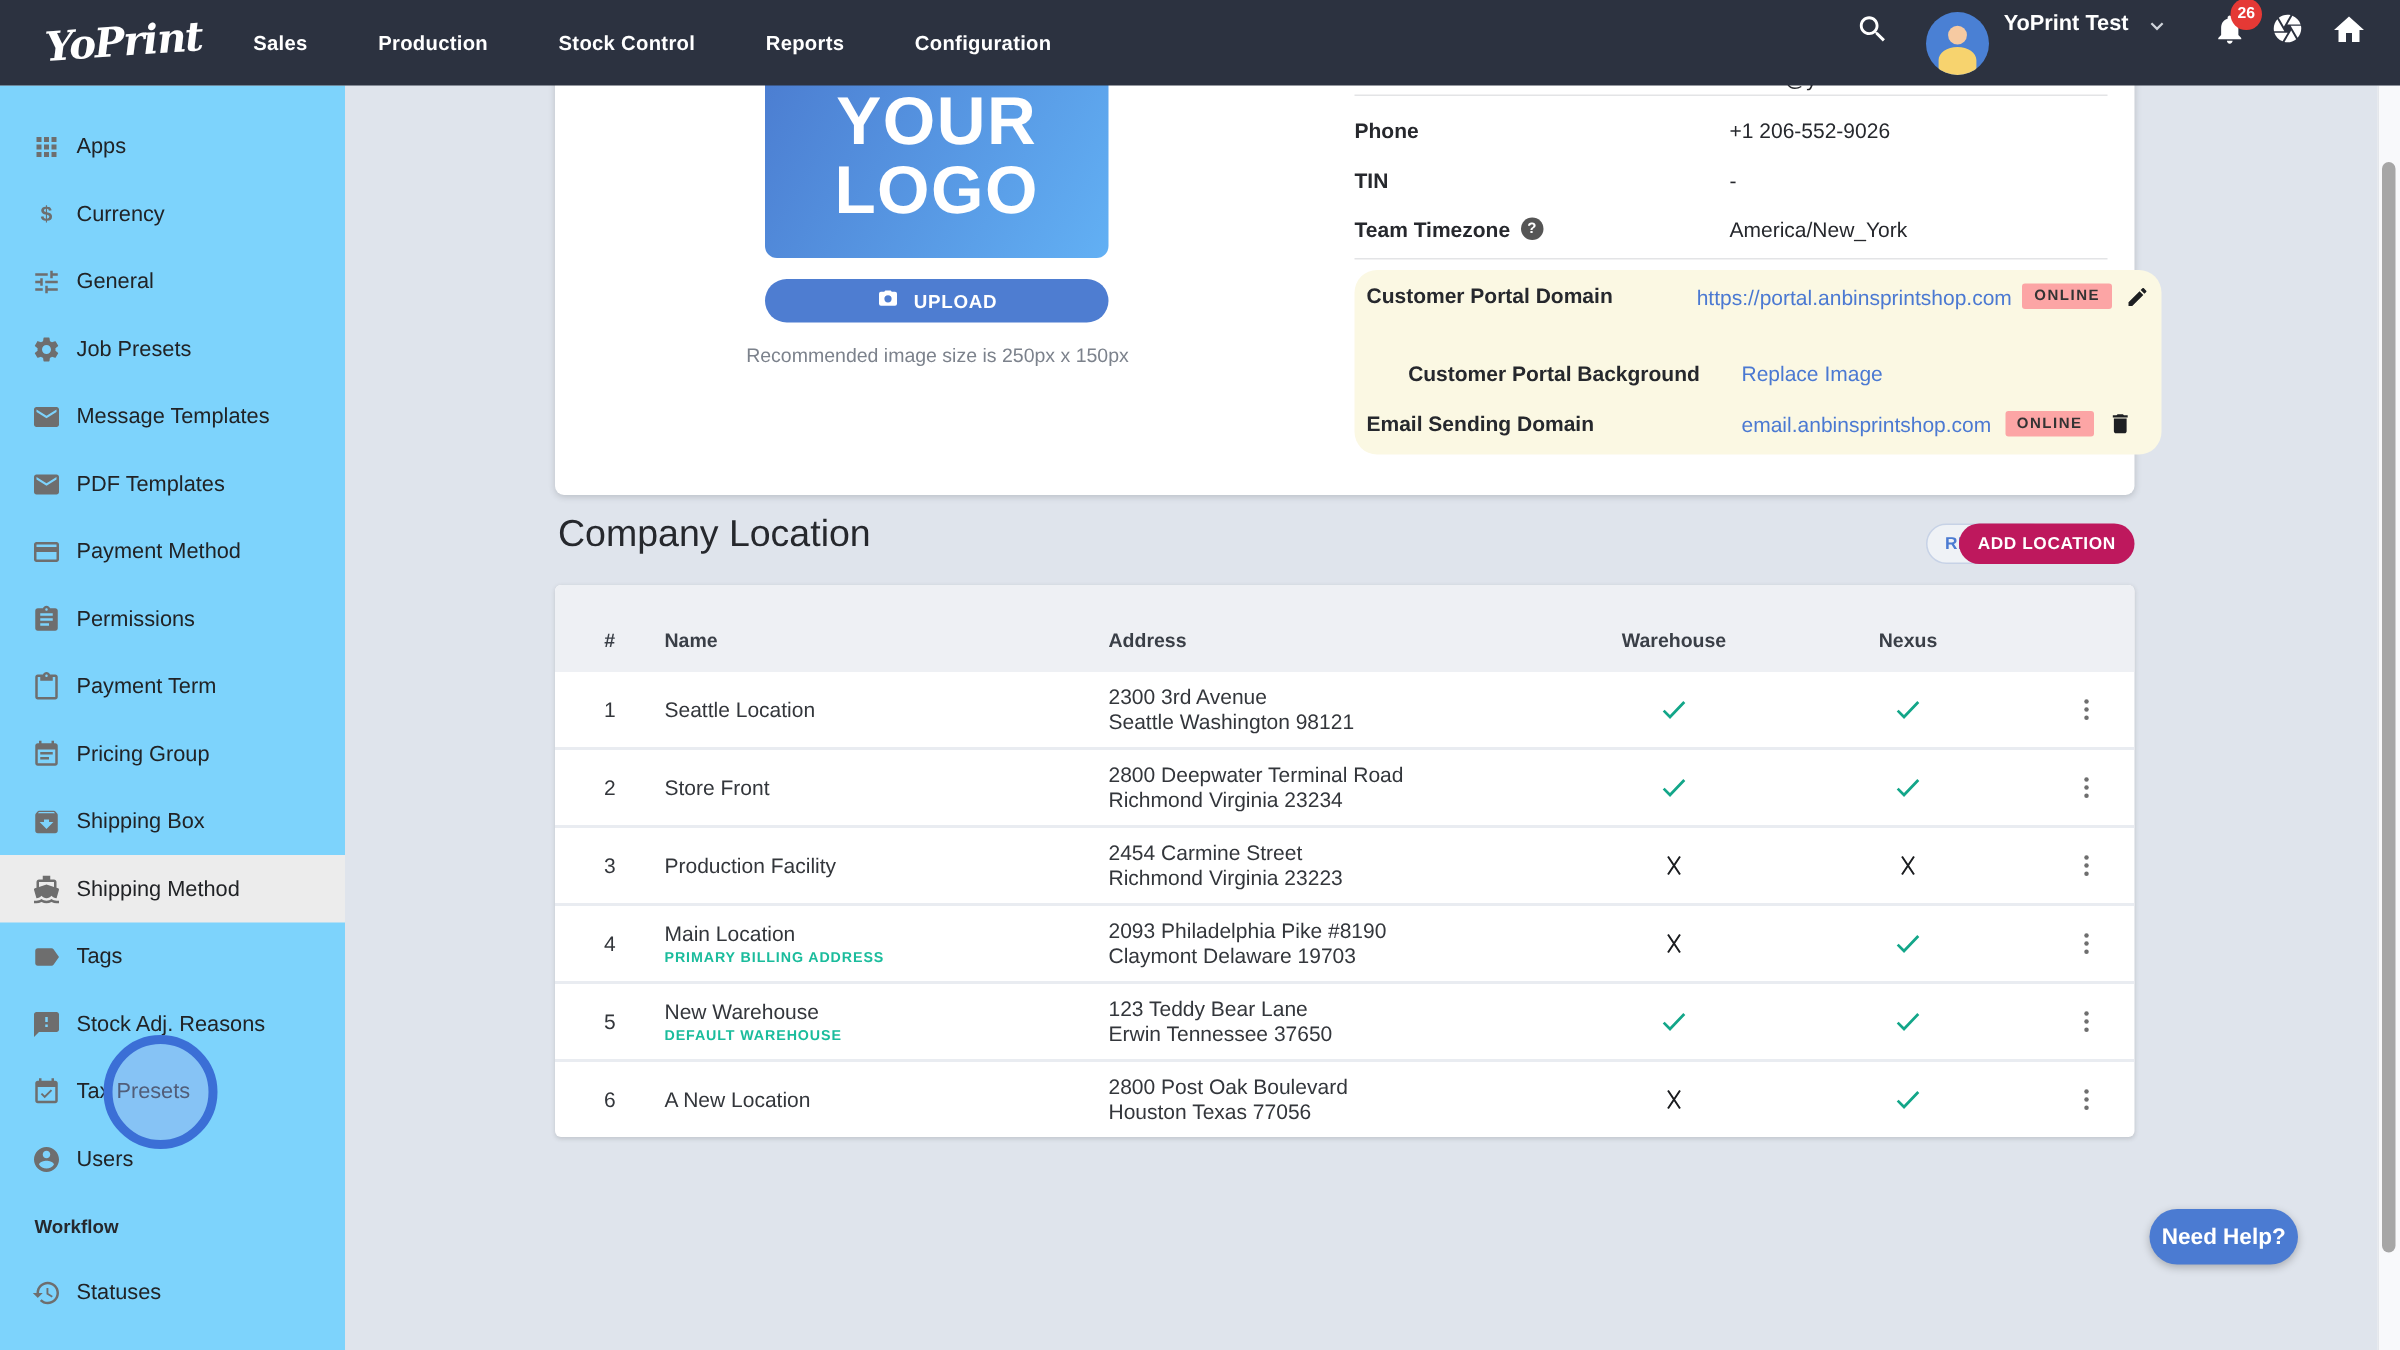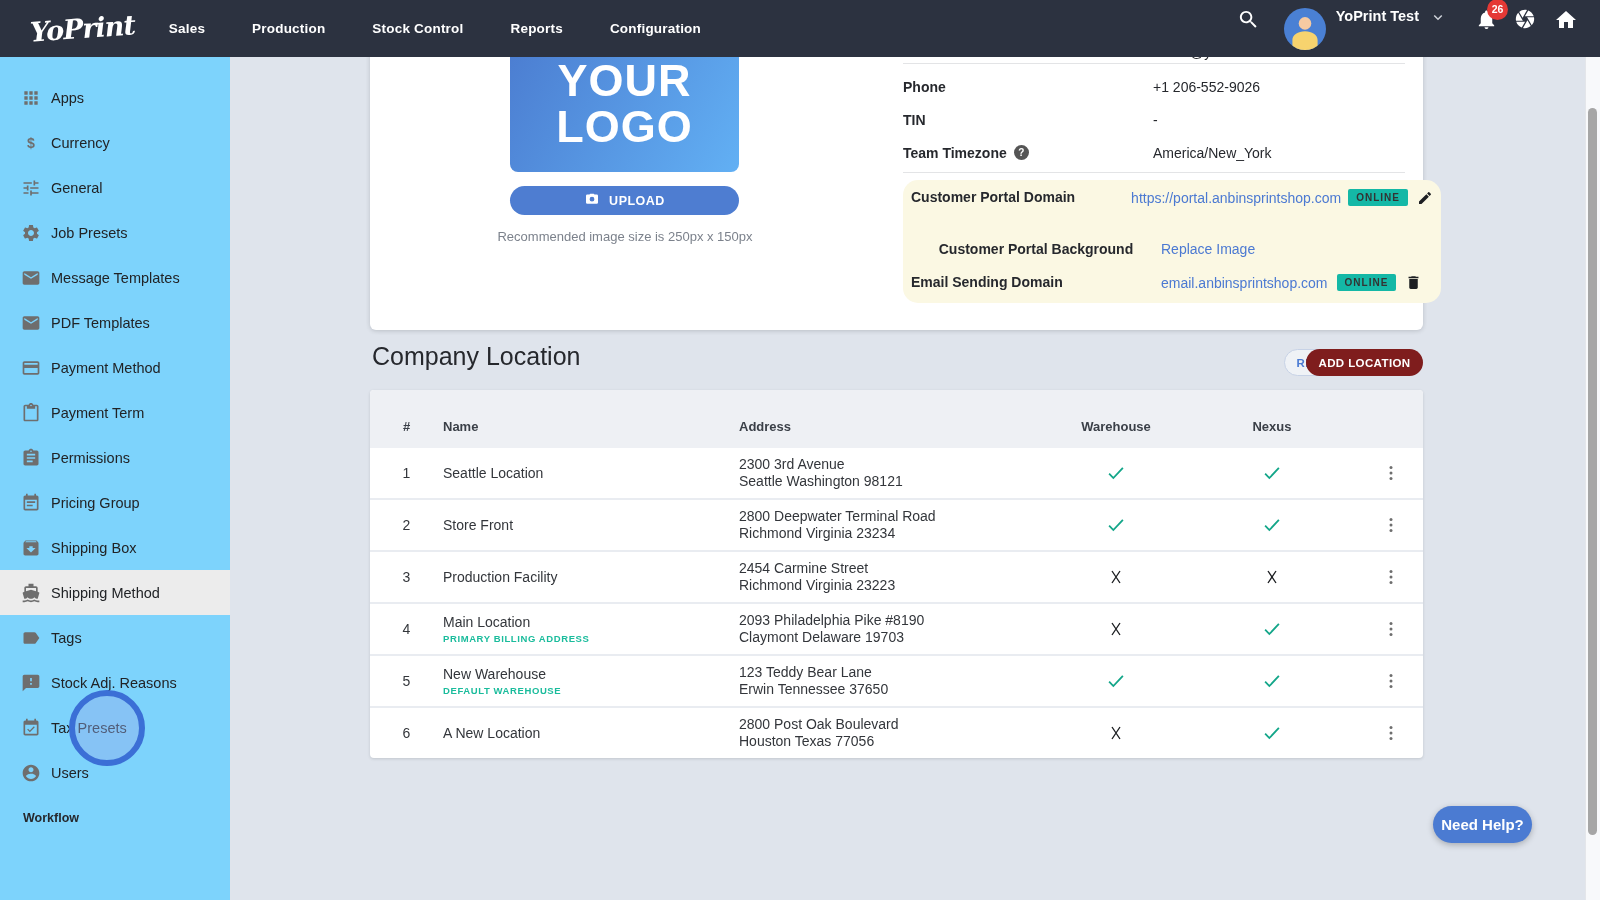--- a/index.html
+++ b/index.html
@@ -36,26 +36,26 @@
   .f-row{height:33px;display:flex;align-items:center;}
   .f-label{width:250px;font-size:14px;font-weight:600;color:#26282d;display:flex;align-items:center;gap:7px;}
   .f-value{font-size:14px;color:#26282d;}
   .help-dot{width:15px;height:15px;border-radius:50%;background:#555;color:#fff;font-size:10px;font-weight:700;display:inline-flex;align-items:center;justify-content:center;}
   .portal{position:absolute;left:533px;top:220px;width:538px;height:123px;background:#fbf8e3;border-radius:15px;}
   .portal-row{position:absolute;left:8px;right:8px;display:flex;align-items:flex-start;}
   .p-label{width:250px;font-size:14px;font-weight:600;color:#26282d;}
   .p-value{flex:1;display:flex;flex-direction:row;gap:7px;}
   .p-line{display:flex;align-items:center;gap:9px;}
   .link{font-size:14px;color:#4b79d2;cursor:pointer;text-decoration:none;}
-  .online-badge{background:#14b8a6;color:#333;font-size:10px;font-weight:700;letter-spacing:1px;padding:3px 8px;border-radius:2px;}
+  .online-badge{background:#fca5a5;color:#333;font-size:10px;font-weight:700;letter-spacing:1px;padding:3px 8px;border-radius:2px;}
   .mini-ic{color:#1d1f22;display:flex;cursor:pointer;}
   
   .section-title{position:absolute;left:372px;top:342px;font-size:25px;font-weight:500;color:#26282d;z-index:1;}
   .btn-refresh{position:absolute;left:1284px;top:349px;width:83px;height:27px;border-radius:14px;border:1px solid #c7d2e6;background:rgba(255,255,255,.5);color:#4b7bd2;font-size:11.5px;font-weight:700;letter-spacing:.4px;display:flex;align-items:center;justify-content:center;cursor:pointer;box-sizing:border-box;z-index:1;}
-  .btn-add{position:absolute;left:1306px;top:349px;width:117px;height:27px;border-radius:14px;background:#7f1d1d;color:#fff;font-size:11.5px;font-weight:700;letter-spacing:.4px;display:flex;align-items:center;justify-content:center;cursor:pointer;z-index:1;}
+  .btn-add{position:absolute;left:1306px;top:349px;width:117px;height:27px;border-radius:14px;background:#be185d;color:#fff;font-size:11.5px;font-weight:700;letter-spacing:.4px;display:flex;align-items:center;justify-content:center;cursor:pointer;z-index:1;}
   .loc-table{position:absolute;left:370px;top:390px;width:1053px;background:#fff;border-radius:4px;overflow:hidden;box-shadow:0 1px 3px rgba(60,64,67,.18);z-index:1;}
   .t-header{height:58px;background:#eef0f4;display:grid;grid-template-columns:73px 296px 307px 140px 172px 65px;align-items:center;padding-bottom:0;box-sizing:border-box;font-size:13px;font-weight:600;color:#3a3f47;}
   .t-header>div{padding-top:14px;}
   .t-row{height:50px;display:grid;grid-template-columns:73px 296px 307px 140px 172px 65px;align-items:center;}
   .t-row + .t-row{border-top:2px solid #e9ecf1;}
   .c-center{text-align:center;display:flex;align-items:center;justify-content:center;}
   .cell-num{font-size:14px;color:#33363b;justify-content:center;display:flex;}
   .cell-name{font-size:14px;color:#33363b;}
   .cell-tag{font-size:9.5px;font-weight:700;color:#1abc9c;letter-spacing:.6px;margin-top:3px;}
   .cell-addr{font-size:14px;color:#33363b;line-height:17px;}
@@ -398,32 +398,32 @@
           <span class="ic">
             <svg width="20" height="20" viewBox="0 0 24 24">
               <path fill="currentColor" d="M20 4H4c-1.11 0-1.99.89-1.99 2L2 18c0 1.11.89 2 2 2h16c1.11 0 2-.89 2-2V6c0-1.11-.89-2-2-2zm0 14H4v-6h16v6zm0-10H4V6h16v2z"></path>
             </svg>
           </span>
           <span>Payment Method</span>
         </div>
         <div class="side-item">
           <span class="ic">
             <svg width="20" height="20" viewBox="0 0 24 24">
+              <path fill="currentColor" d="M19 3h-4.18C14.4 1.84 13.3 1 12 1c-1.3 0-2.4.84-2.82 2H5c-1.1 0-2 .9-2 2v14c0 1.1.9 2 2 2h14c1.1 0 2-.9 2-2V5c0-1.1-.9-2-2-2zm-7 0c.55 0 1 .45 1 1s-.45 1-1 1-1-.45-1-1 .45-1 1-1zm2 14H7v-2h7v2zm3-4H7v-2h10v2zm0-4H7V7h10v2z"></path>
+            </svg>
+          </span>
+          <span>Permissions</span>
+        </div>
+        <div class="side-item">
+          <span class="ic">
+            <svg width="20" height="20" viewBox="0 0 24 24">
               <path fill="currentColor" d="M19 2h-4.18C14.4.84 13.3 0 12 0c-1.3 0-2.4.84-2.82 2H5c-1.1 0-2 .9-2 2v16c0 1.1.9 2 2 2h14c1.1 0 2-.9 2-2V4c0-1.1-.9-2-2-2zm-7 0c.55 0 1 .45 1 1s-.45 1-1 1-1-.45-1-1 .45-1 1-1zm7 18H5V4h2v3h10V4h2v16z"></path>
             </svg>
           </span>
           <span>Payment Term</span>
-        </div>
-        <div class="side-item">
-          <span class="ic">
-            <svg width="20" height="20" viewBox="0 0 24 24">
-              <path fill="currentColor" d="M19 3h-4.18C14.4 1.84 13.3 1 12 1c-1.3 0-2.4.84-2.82 2H5c-1.1 0-2 .9-2 2v14c0 1.1.9 2 2 2h14c1.1 0 2-.9 2-2V5c0-1.1-.9-2-2-2zm-7 0c.55 0 1 .45 1 1s-.45 1-1 1-1-.45-1-1 .45-1 1-1zm2 14H7v-2h7v2zm3-4H7v-2h10v2zm0-4H7V7h10v2z"></path>
-            </svg>
-          </span>
-          <span>Permissions</span>
         </div>
         <div class="side-item">
           <span class="ic">
             <svg width="20" height="20" viewBox="0 0 24 24">
               <path fill="currentColor" d="M17 10H7v2h10v-2zm2-7h-1V1h-2v2H8V1H6v2H5c-1.11 0-1.99.9-1.99 2L3 19c0 1.1.89 2 2 2h14c1.1 0 2-.9 2-2V5c0-1.1-.9-2-2-2zm0 16H5V8h14v11zm-5-5H7v2h7v-2z"></path>
             </svg>
           </span>
           <span>Pricing Group</span>
         </div>
         <div class="side-item">
@@ -469,20 +469,30 @@
         <div class="side-item">
           <span class="ic">
             <svg width="20" height="20" viewBox="0 0 24 24">
               <path fill="currentColor" d="M12 2C6.48 2 2 6.48 2 12s4.48 10 10 10 10-4.48 10-10S17.52 2 12 2zm0 3c1.66 0 3 1.34 3 3s-1.34 3-3 3-3-1.34-3-3 1.34-3 3-3zm0 14.2c-2.5 0-4.71-1.28-6-3.22.03-1.99 4-3.08 6-3.08 1.99 0 5.97 1.09 6 3.08-1.29 1.94-3.5 3.22-6 3.22z"></path>
             </svg>
           </span>
           <span>Users</span>
         </div>
       </div>
     <div class="side-section-label">Workflow</div>
+    <div class="workflow-items" id="workflow-items">
+        <div class="side-item">
+          <span class="ic">
+            <svg width="20" height="20" viewBox="0 0 24 24">
+              <path fill="currentColor" d="M13 3c-4.97 0-9 4.03-9 9H1l3.89 3.89.07.14L9 12H6c0-3.87 3.13-7 7-7s7 3.13 7 7-3.13 7-7 7c-1.93 0-3.68-.79-4.94-2.06l-1.42 1.42C8.27 19.99 10.51 21 13 21c4.97 0 9-4.03 9-9s-4.03-9-9-9zm-1 5v5l4.28 2.54.72-1.21-3.5-2.08V8h-1.5z"></path>
+            </svg>
+          </span>
+          <span>Statuses</span>
+        </div>
+      </div>
   </div>
   <div class="annotation-circle"></div>
 
   <div class="navbar">
     <div class="brand">YoPrint</div>
     <div class="nav-items" id="nav-items">
         <span class="nav-item">Sales</span>
         <span class="nav-item">Production</span>
         <span class="nav-item">Stock Control</span>
         <span class="nav-item">Reports</span>

